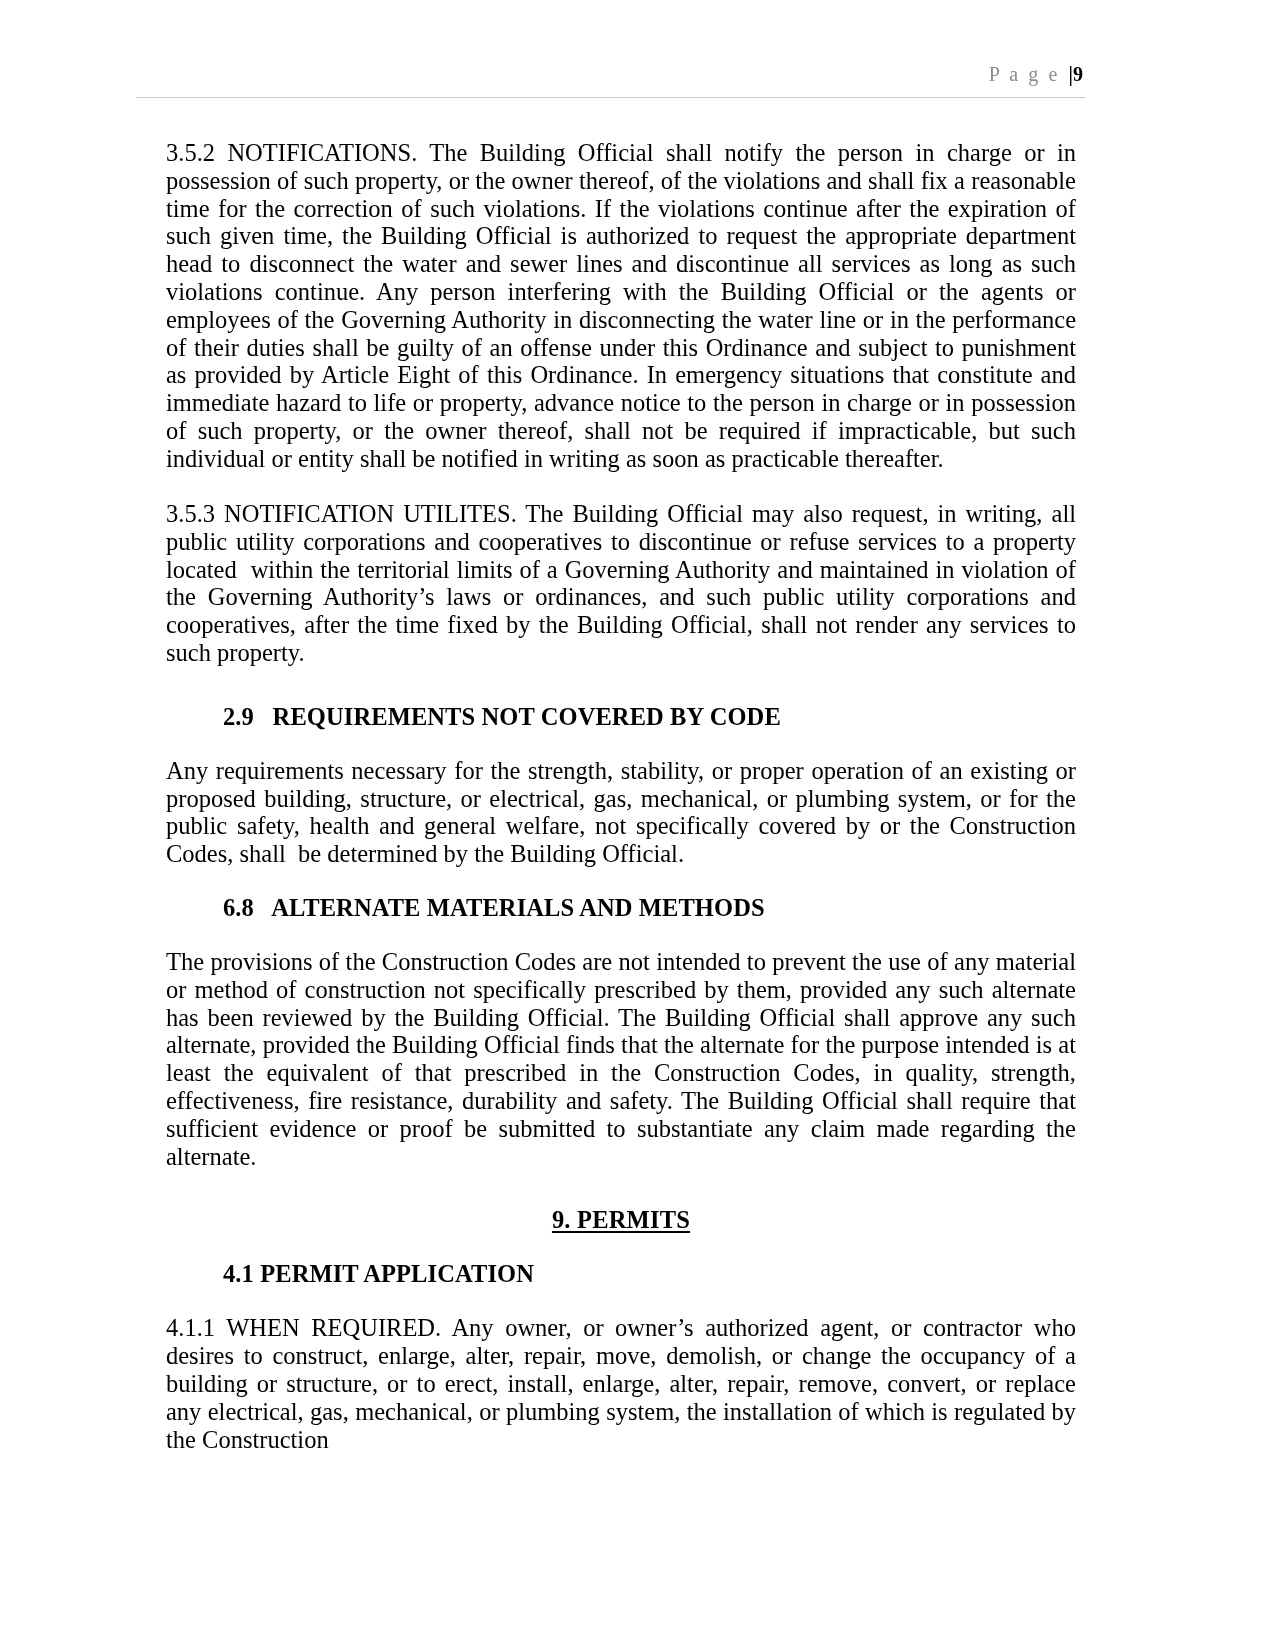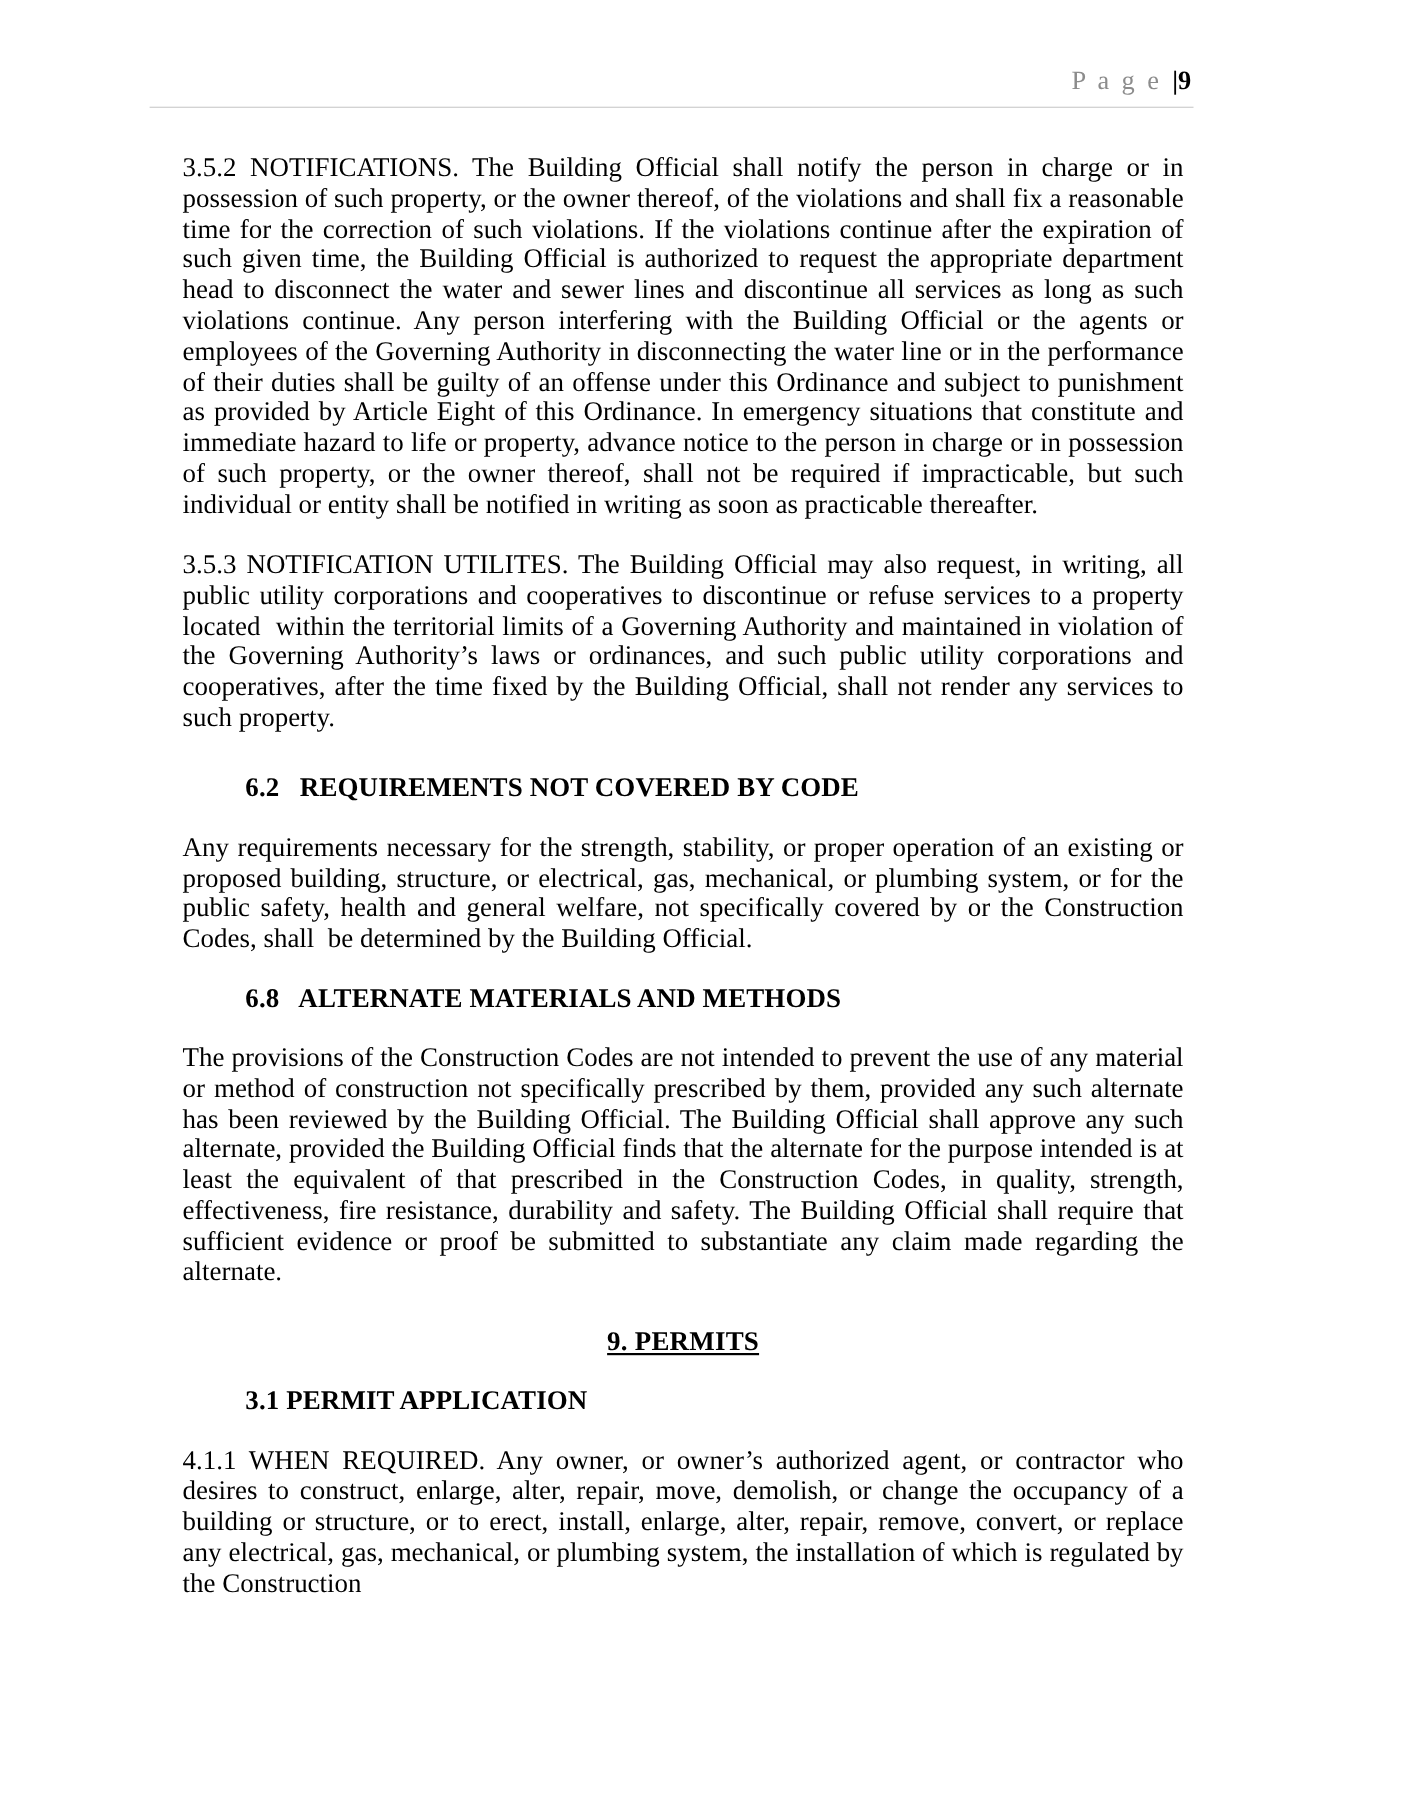--- a/index.html
+++ b/index.html
@@ -27,21 +27,21 @@
     top: 62px;
     left: 136px;
     width: 949px;
     height: 36px;
     box-sizing: border-box;
   }
 
   .page-header-text {
     text-align: right;
     font-family: "Liberation Serif", "DejaVu Serif", serif;
-    font-size: 24px;
+    font-size: 20px;
     line-height: 24px;
     color: #8c8c8c;
     letter-spacing: 2.6px;
     white-space: nowrap;
     padding-right: 2px;
   }
 
   .page-header-text .pg-num {
     color: #000000;
     font-weight: bold;
@@ -136,40 +136,40 @@
   <div class="content">
 
     <p class="body">3.5.2 NOTIFICATIONS. The Building Official shall notify the person in charge or in possession of such property, or the owner thereof, of the violations and shall fix a reasonable time for the correction of such violations. If the violations continue after the expiration of such given time, the Building Official is authorized to request the appropriate department head to disconnect the water and sewer lines and discontinue all services as long as such violations continue. Any person interfering with the Building Official or the agents or employees of the Governing Authority in disconnecting the water line or in the performance of their duties shall be guilty of an offense under this Ordinance and subject to punishment as provided by Article Eight of this Ordinance. In emergency situations that constitute and immediate hazard to life or property, advance notice to the person in charge or in possession of such property, or the owner thereof, shall not be required if impracticable, but such individual or entity shall be notified in writing as soon as practicable thereafter.</p>
 
     <div class="gap-para"></div>
 
     <p class="body">3.5.3 NOTIFICATION UTILITES. The Building Official may also request, in writing, all public utility corporations and cooperatives to discontinue or refuse services to a property located  within the territorial limits of a Governing Authority and maintained in violation of the Governing Authority’s laws or ordinances, and such public utility corporations and cooperatives, after the time fixed by the Building Official, shall not render any services to such property.</p>
 
     <div class="gap-head-lg"></div>
 
-    <h2 class="sec-head">6.2   REQUIREMENTS NOT COVERED BY CODE</h2>
+    <h2 class="sec-head">2.9   REQUIREMENTS NOT COVERED BY CODE</h2>
 
     <div class="gap-head"></div>
 
     <p class="body">Any requirements necessary for the strength, stability, or proper operation of an existing or proposed building, structure, or electrical, gas, mechanical, or plumbing system, or for the public safety, health and general welfare, not specifically covered by or the Construction Codes, shall  be determined by the Building Official.</p>
 
     <div class="gap-head"></div>
 
     <h2 class="sec-head">6.8   ALTERNATE MATERIALS AND METHODS</h2>
 
     <div class="gap-head"></div>
 
     <p class="body">The provisions of the Construction Codes are not intended to prevent the use of any material or method of construction not specifically prescribed by them, provided any such alternate has been reviewed by the Building Official. The Building Official shall approve any such alternate, provided the Building Official finds that the alternate for the purpose intended is at least the equivalent of that prescribed in the Construction Codes, in quality, strength, effectiveness, fire resistance, durability and safety. The Building Official shall require that sufficient evidence or proof be submitted to substantiate any claim made regarding the alternate.</p>
 
     <div class="gap-head-lg"></div>
 
     <h1 class="part-head"><span class="u">9. PERMITS</span></h1>
 
     <div class="gap-head"></div>
 
-    <h2 class="sec-head-sub">3.1 PERMIT APPLICATION</h2>
+    <h2 class="sec-head-sub">4.1 PERMIT APPLICATION</h2>
 
     <div class="gap-head"></div>
 
     <p class="body">4.1.1 WHEN REQUIRED. Any owner, or owner’s authorized agent, or contractor who desires to construct, enlarge, alter, repair, move, demolish, or change the occupancy of a building or structure, or to erect, install, enlarge, alter, repair, remove, convert, or replace any electrical, gas, mechanical, or plumbing system, the installation of which is regulated by the Construction</p>
 
   </div>
 </div>
 
 </body></html>

